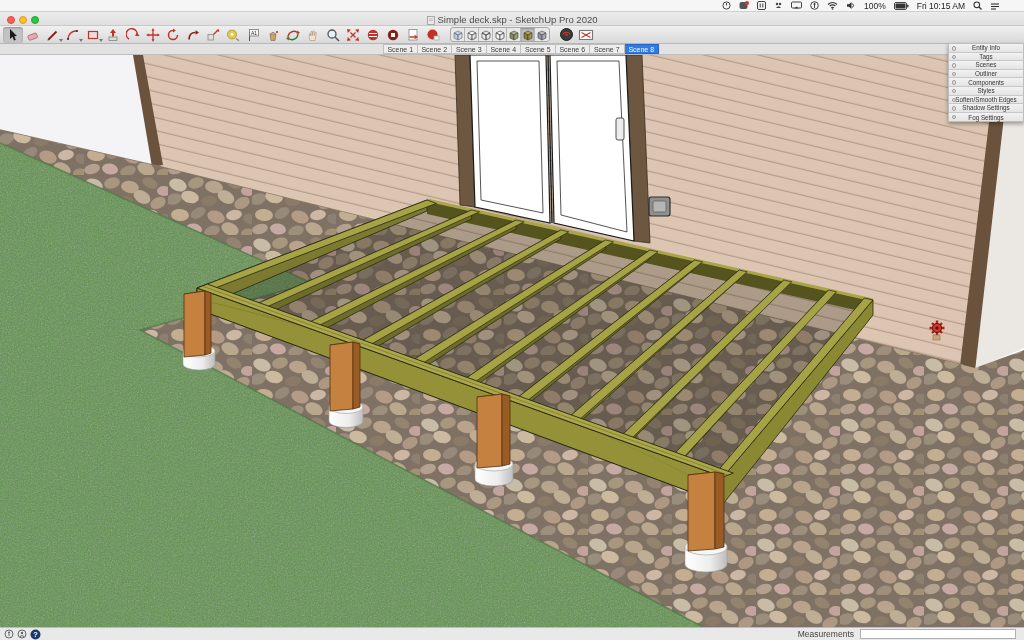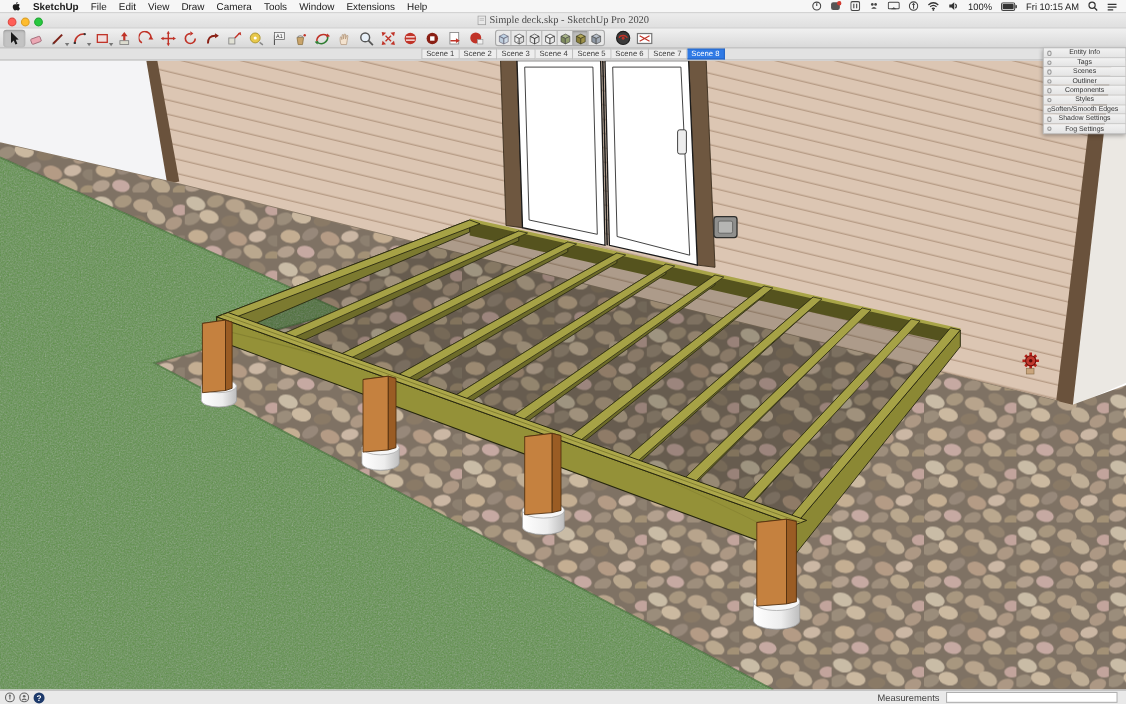--- a/index.html
+++ b/index.html
@@ -2,25 +2,25 @@
 <html><head>
 <meta charset="utf-8">
 <style>
   * { margin:0; padding:0; box-sizing:border-box; }
   html,body { width:1024px; height:640px; overflow:hidden; font-family:"Liberation Sans", sans-serif; background:#e9e9e9; }
 
   
   #menubar { position:absolute; left:0; top:0; width:1024px; height:12px; background:#f6f6f6; border-bottom:1px solid #d0d0d0; display:flex; align-items:center; font-size:9px; color:#1a1a1a; z-index:50; }
   #menubar .left { display:flex; align-items:center; gap:11px; padding-left:10px; }
   #menubar .left .app { font-weight:bold; }
-  #menubar .right { margin-left:auto; display:flex; align-items:center; gap:8px; padding-right:8px; font-size:8.5px; color:#222;text-align:right; }
+  #menubar .right { margin-left:auto; display:flex; align-items:center; gap:8px; padding-right:24px; font-size:8.5px; color:#222;text-align:right; }
   .mbico { display:inline-flex; align-items:center; }
 
   
-  #titlebar { position:absolute; left:0; top:12px; width:1024px; height:14px; background:linear-gradient(#ececec,#dfdfdf); border-bottom:1px solid #c9c9c9; z-index:40;font-family:Liberation Serif, serif; }
+  #titlebar { position:absolute; left:0; top:12px; width:1024px; height:14px; background:linear-gradient(#ececec,#dfdfdf); border-bottom:1px solid #c9c9c9; z-index:40; }
   .tl { position:absolute; top:4px; width:8px; height:8px; border-radius:50%; }
   #title-text { position:absolute; left:0; right:0; top:2px; text-align:center; font-size:9.5px; color:#4a4a4a; }
   #title-text svg { vertical-align:-2px; margin-right:3px; }
 
   
   #toolbar { position:absolute; left:0; top:26px; width:1024px; height:18px; background:linear-gradient(#f0f0f0,#d9d9d9); border-bottom:1px solid #b8b8b8; display:flex; align-items:center; padding-left:3px; z-index:40; }
   .tbtn { width:20px; height:16px; display:flex; align-items:center; justify-content:center; border-radius:3px; position:relative; flex:0 0 auto; }
   .tbtn.pressed { background:#c3c3c3; box-shadow:inset 0 1px 2px rgba(0,0,0,.25); }
   .tbtn .dd { position:absolute; right:0px; bottom:1px; width:0; height:0; border-left:2.5px solid transparent; border-right:2.5px solid transparent; border-top:3px solid #777; }
   .seg { display:flex; margin-left:7px; border:1px solid #a8a8a8; border-radius:3px; overflow:hidden; height:15px; background:#e8e8e8; }
@@ -47,37 +47,20 @@
   
   #statusbar { position:absolute; left:0; top:627px; width:1024px; height:13px; background:#e9e9e9; border-top:1px solid #bcbcbc; display:flex; align-items:center; font-size:9px; color:#222; z-index:50; }
   #statusbar .licons { display:flex; align-items:center; gap:3px; padding:0 5px 0 4px; }
   #meas-label { position:absolute; right:170px; font-size:8.5px; color:#444; }
   #meas-input { position:absolute; right:8px; width:156px; height:10px; border:1px solid #b0b0b0; background:#ffffff; font-size:8px; padding:0 2px; }
 </style>
 </head>
 <body>
 
 <div id="menubar">
-  <div class="left">
-    <span class="mbico">
-      <svg width="9" height="10" viewBox="0 0 9 10">
-          <path d="M6.2,1.2 C5.9,2 5.2,2.4 4.6,2.4 C4.5,1.6 5.3,0.8 6.2,1.2 Z M4.6,2.9 C5.3,2.9 5.7,2.5 6.5,2.6 C7.1,2.7 7.6,3 7.9,3.5 C6.7,4.2 6.9,5.9 8.1,6.4 C7.9,7.1 7.3,8.4 6.5,8.5 C5.9,8.6 5.7,8.2 5,8.2 C4.3,8.2 4.1,8.6 3.5,8.5 C2.6,8.4 1.4,6.5 1.6,4.9 C1.7,3.7 2.6,2.9 3.5,2.9 C4,2.9 4.3,2.9 4.6,2.9 Z" fill="#1a1a1a"></path>
-        </svg>
-    </span>
-    <span class="app">SketchUp</span>
-    <span>File</span>
-    <span>Edit</span>
-    <span>View</span>
-    <span>Draw</span>
-    <span>Camera</span>
-    <span>Tools</span>
-    <span>Window</span>
-    <span>Extensions</span>
-    <span>Help</span>
-  </div>
   <div class="right">
     <span class="mbico">
         <svg width="9" height="9">
           <circle cx="4.5" cy="4.5" r="3.6" fill="none" stroke="#444" stroke-width="1"></circle>
           <line x1="4.5" y1="4.5" x2="4.5" y2="2" stroke="#444" stroke-width="1"></line>
         </svg>
       </span>
     <span class="mbico">
         <svg width="10" height="9">
           <rect x="0.5" y="1" width="8" height="7" rx="2" fill="#555"></rect>

